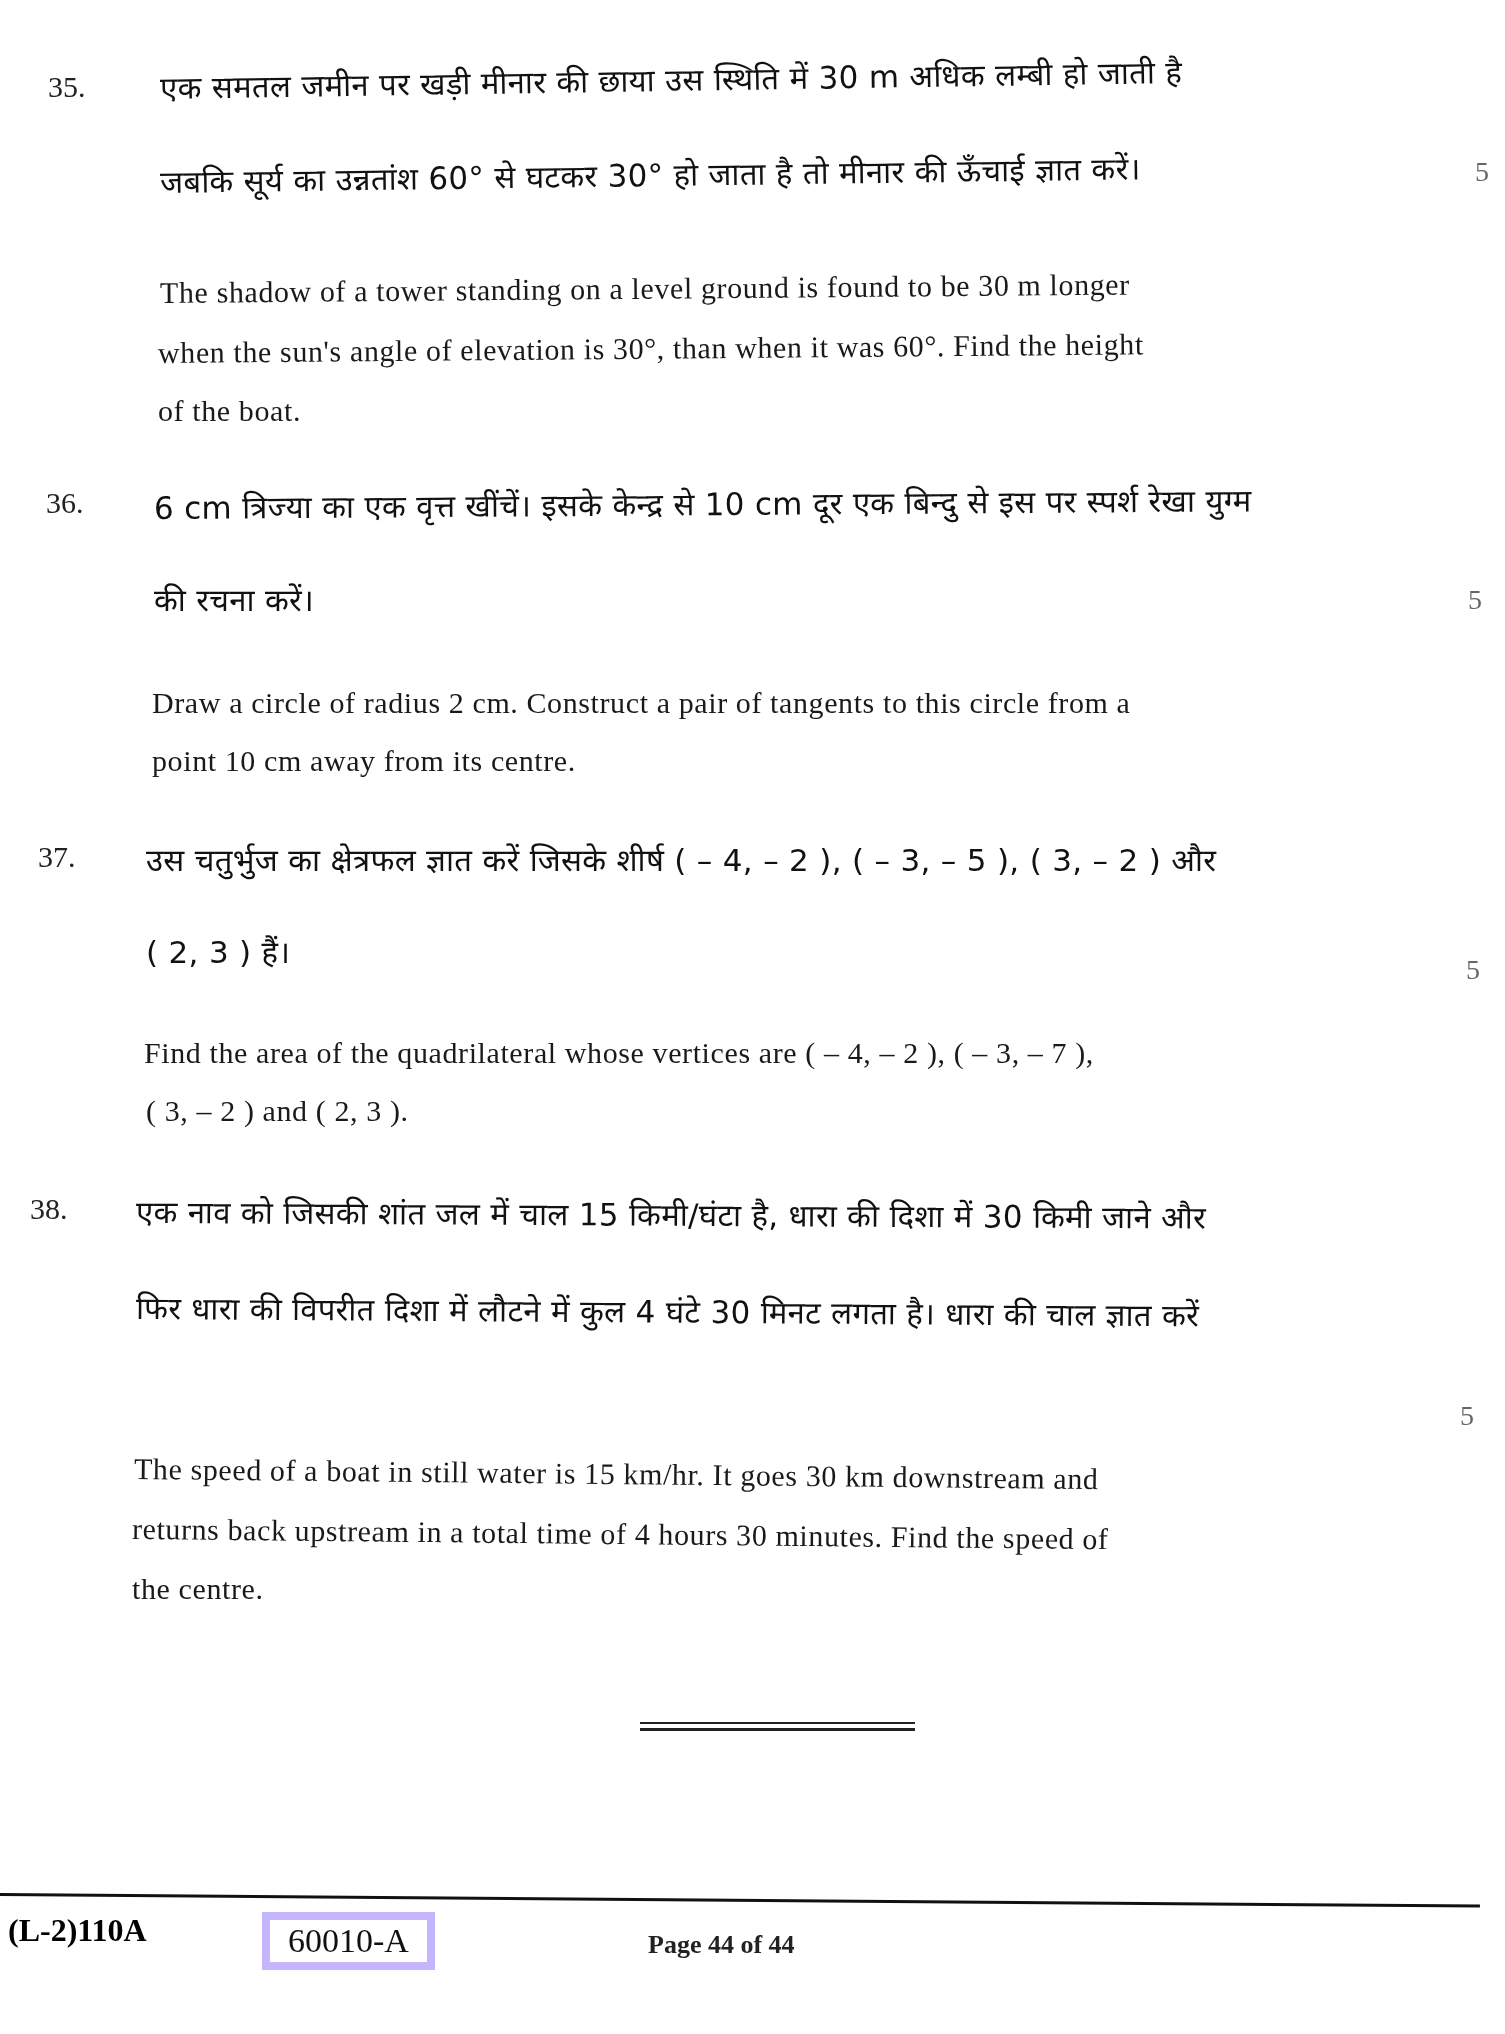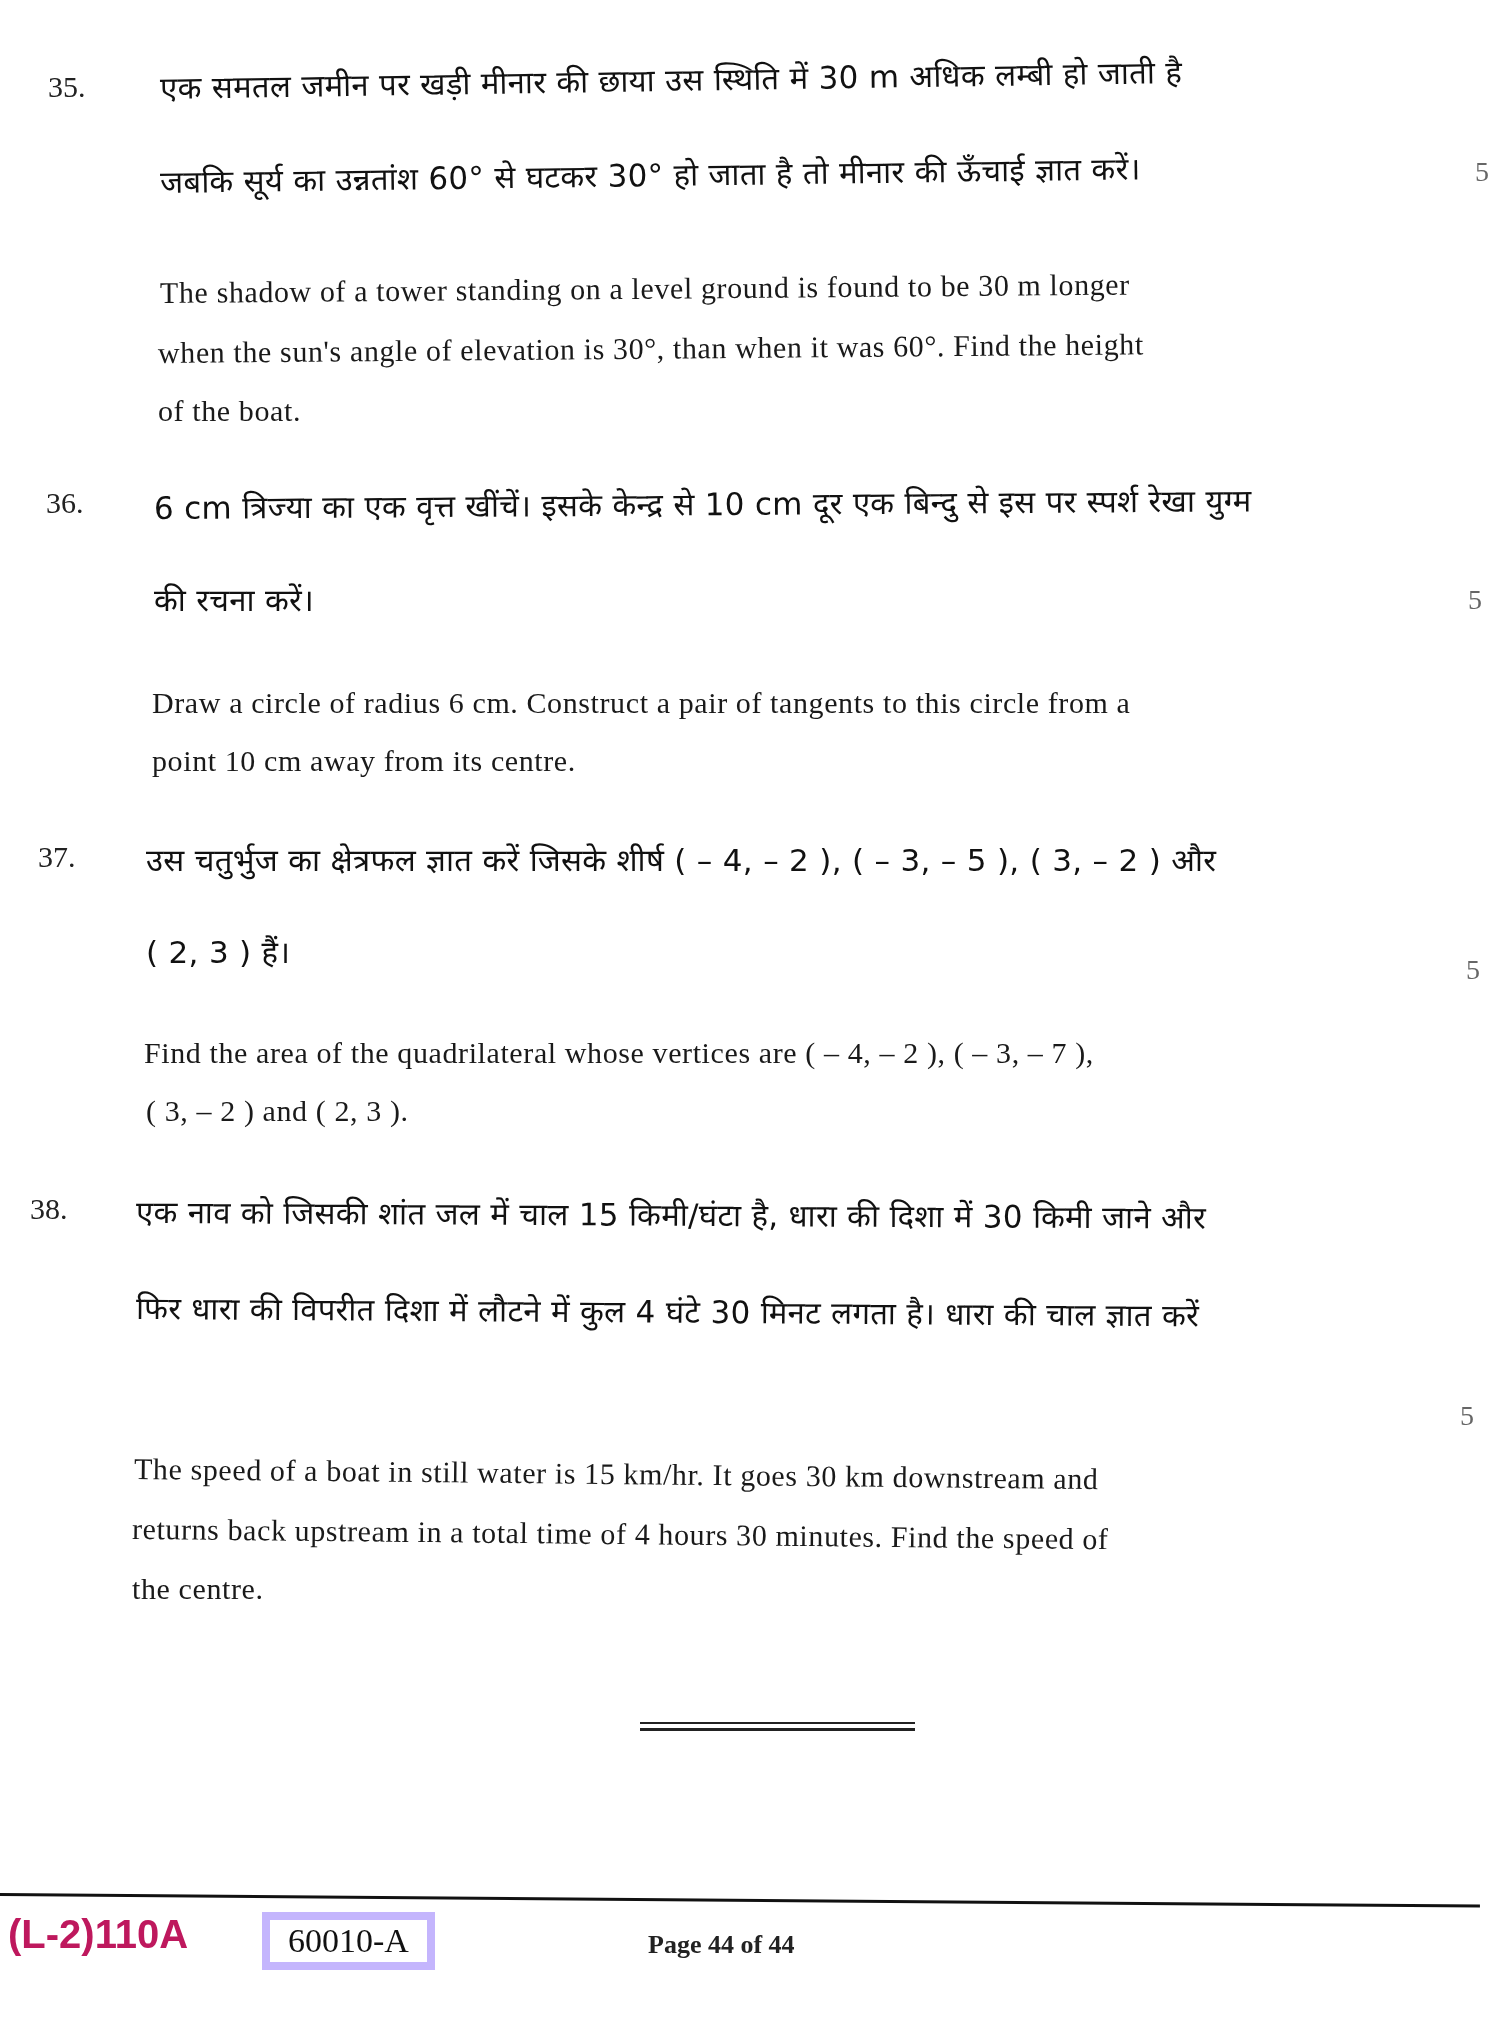--- a/index.html
+++ b/index.html
@@ -63,24 +63,24 @@
       width: 1480px;
       height: 3px;
       background: #111;
       transform-origin: left center;
       transform: rotate(0.45deg);
     }
     .footer-code {
       position: absolute;
       left: 8px;
       top: 1912px;
-      font-family: Liberation Sans, sans-serif;
+      font-family: Liberation Serif, serif;
       font-weight: bold;
-      font-size: 40px;
-      color: #be185d;
+      font-size: 32px;
+      color: #000000;
     }
     .footer-box {
       position: absolute;
       left: 262px;
       top: 1912px;
       padding: 2px 18px;
       border: 8px solid #c4b5fd;
       font-family: "Liberation Serif", serif;
       font-size: 34px;
       color: #111;
@@ -108,21 +108,21 @@
     <span class="eng" style="left:160px; top:276px; transform:rotate(-0.5deg); transform-origin:left;">The shadow of a tower standing on a level ground is found to be 30 m longer</span>
     <span class="eng" style="left:158px; top:336px; transform:rotate(-0.5deg); transform-origin:left;">when the sun's angle of elevation is 30°, than when it was 60°. Find the height</span>
     <span class="eng" style="left:158px; top:394px;">of the boat.</span>
   </div>
 
   <div>
     <span class="qnum" style="left:46px; top:486px;">36.</span>
     <span class="hindi" style="left:154px; top:486px; transform:rotate(-0.4deg); transform-origin:left;">6 cm त्रिज्या का एक वृत्त खींचें। इसके केन्द्र से 10 cm दूर एक बिन्दु से इस पर स्पर्श रेखा युग्म</span>
     <span class="hindi" style="left:154px; top:578px;">की रचना करें।</span>
     <span class="marks" style="left:1468px; top:584px;">5</span>
-    <span class="eng" style="left:152px; top:686px;">Draw a circle of radius 6 cm. Construct a pair of tangents to this circle from a</span>
+    <span class="eng" style="left:152px; top:686px;">Draw a circle of radius 2 cm. Construct a pair of tangents to this circle from a</span>
     <span class="eng" style="left:152px; top:744px;">point 10 cm away from its centre.</span>
   </div>
 
   <div>
     <span class="qnum" style="left:38px; top:840px;">37.</span>
     <span class="hindi" style="left:146px; top:838px;">उस चतुर्भुज का क्षेत्रफल ज्ञात करें जिसके शीर्ष ( – 4, – 2 ), ( – 3, – 5 ), ( 3, – 2 ) और</span>
     <span class="hindi" style="left:146px; top:930px;">( 2, 3 ) हैं।</span>
     <span class="marks" style="left:1466px; top:954px;">5</span>
     <span class="eng" style="left:144px; top:1036px;">Find the area of the quadrilateral whose vertices are ( – 4, – 2 ), ( – 3, – 7 ),</span>
     <span class="eng" style="left:146px; top:1094px;">( 3, – 2 ) and ( 2, 3 ).</span>

